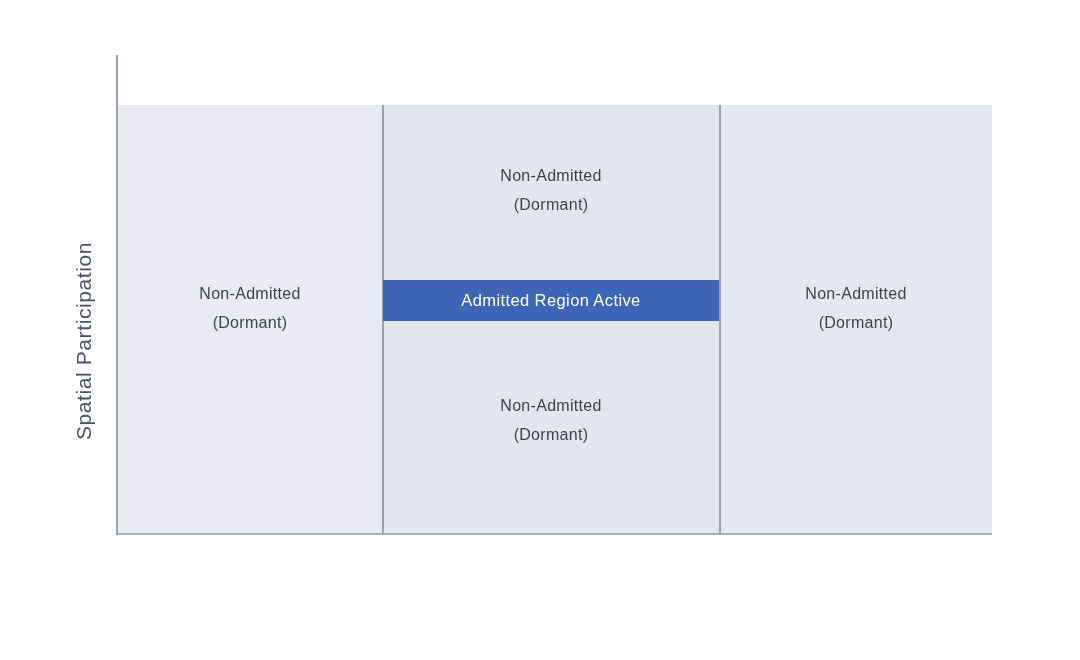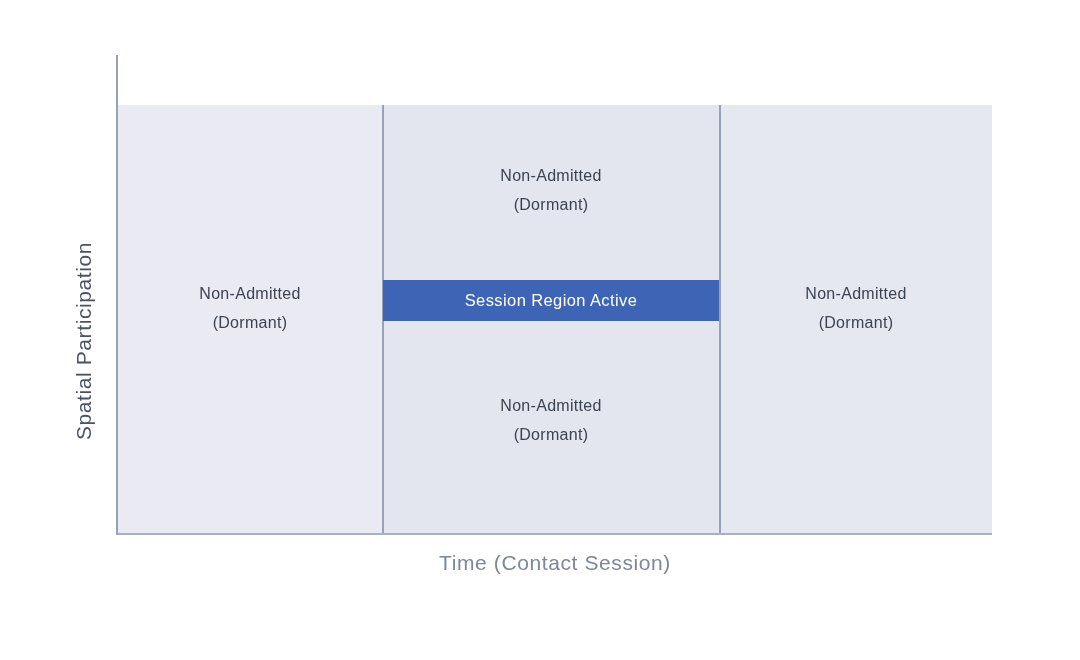--- a/index.html
+++ b/index.html
@@ -133,20 +133,19 @@
       <div>Non-Admitted</div>
       <div>(Dormant)</div>
     </div>
 
     <div class="region-label label-right">
       <div>Non-Admitted</div>
       <div>(Dormant)</div>
     </div>
 
     <div class="active-band">
-      <span class="active-band-text">Session Region Active</span>
+      <span class="active-band-text">Admitted Region Active</span>
     </div>
 
   </div>
 
-  <div class="x-axis-label">Time (Contact Session)</div>
 
 </div>
 
 </body></html>

